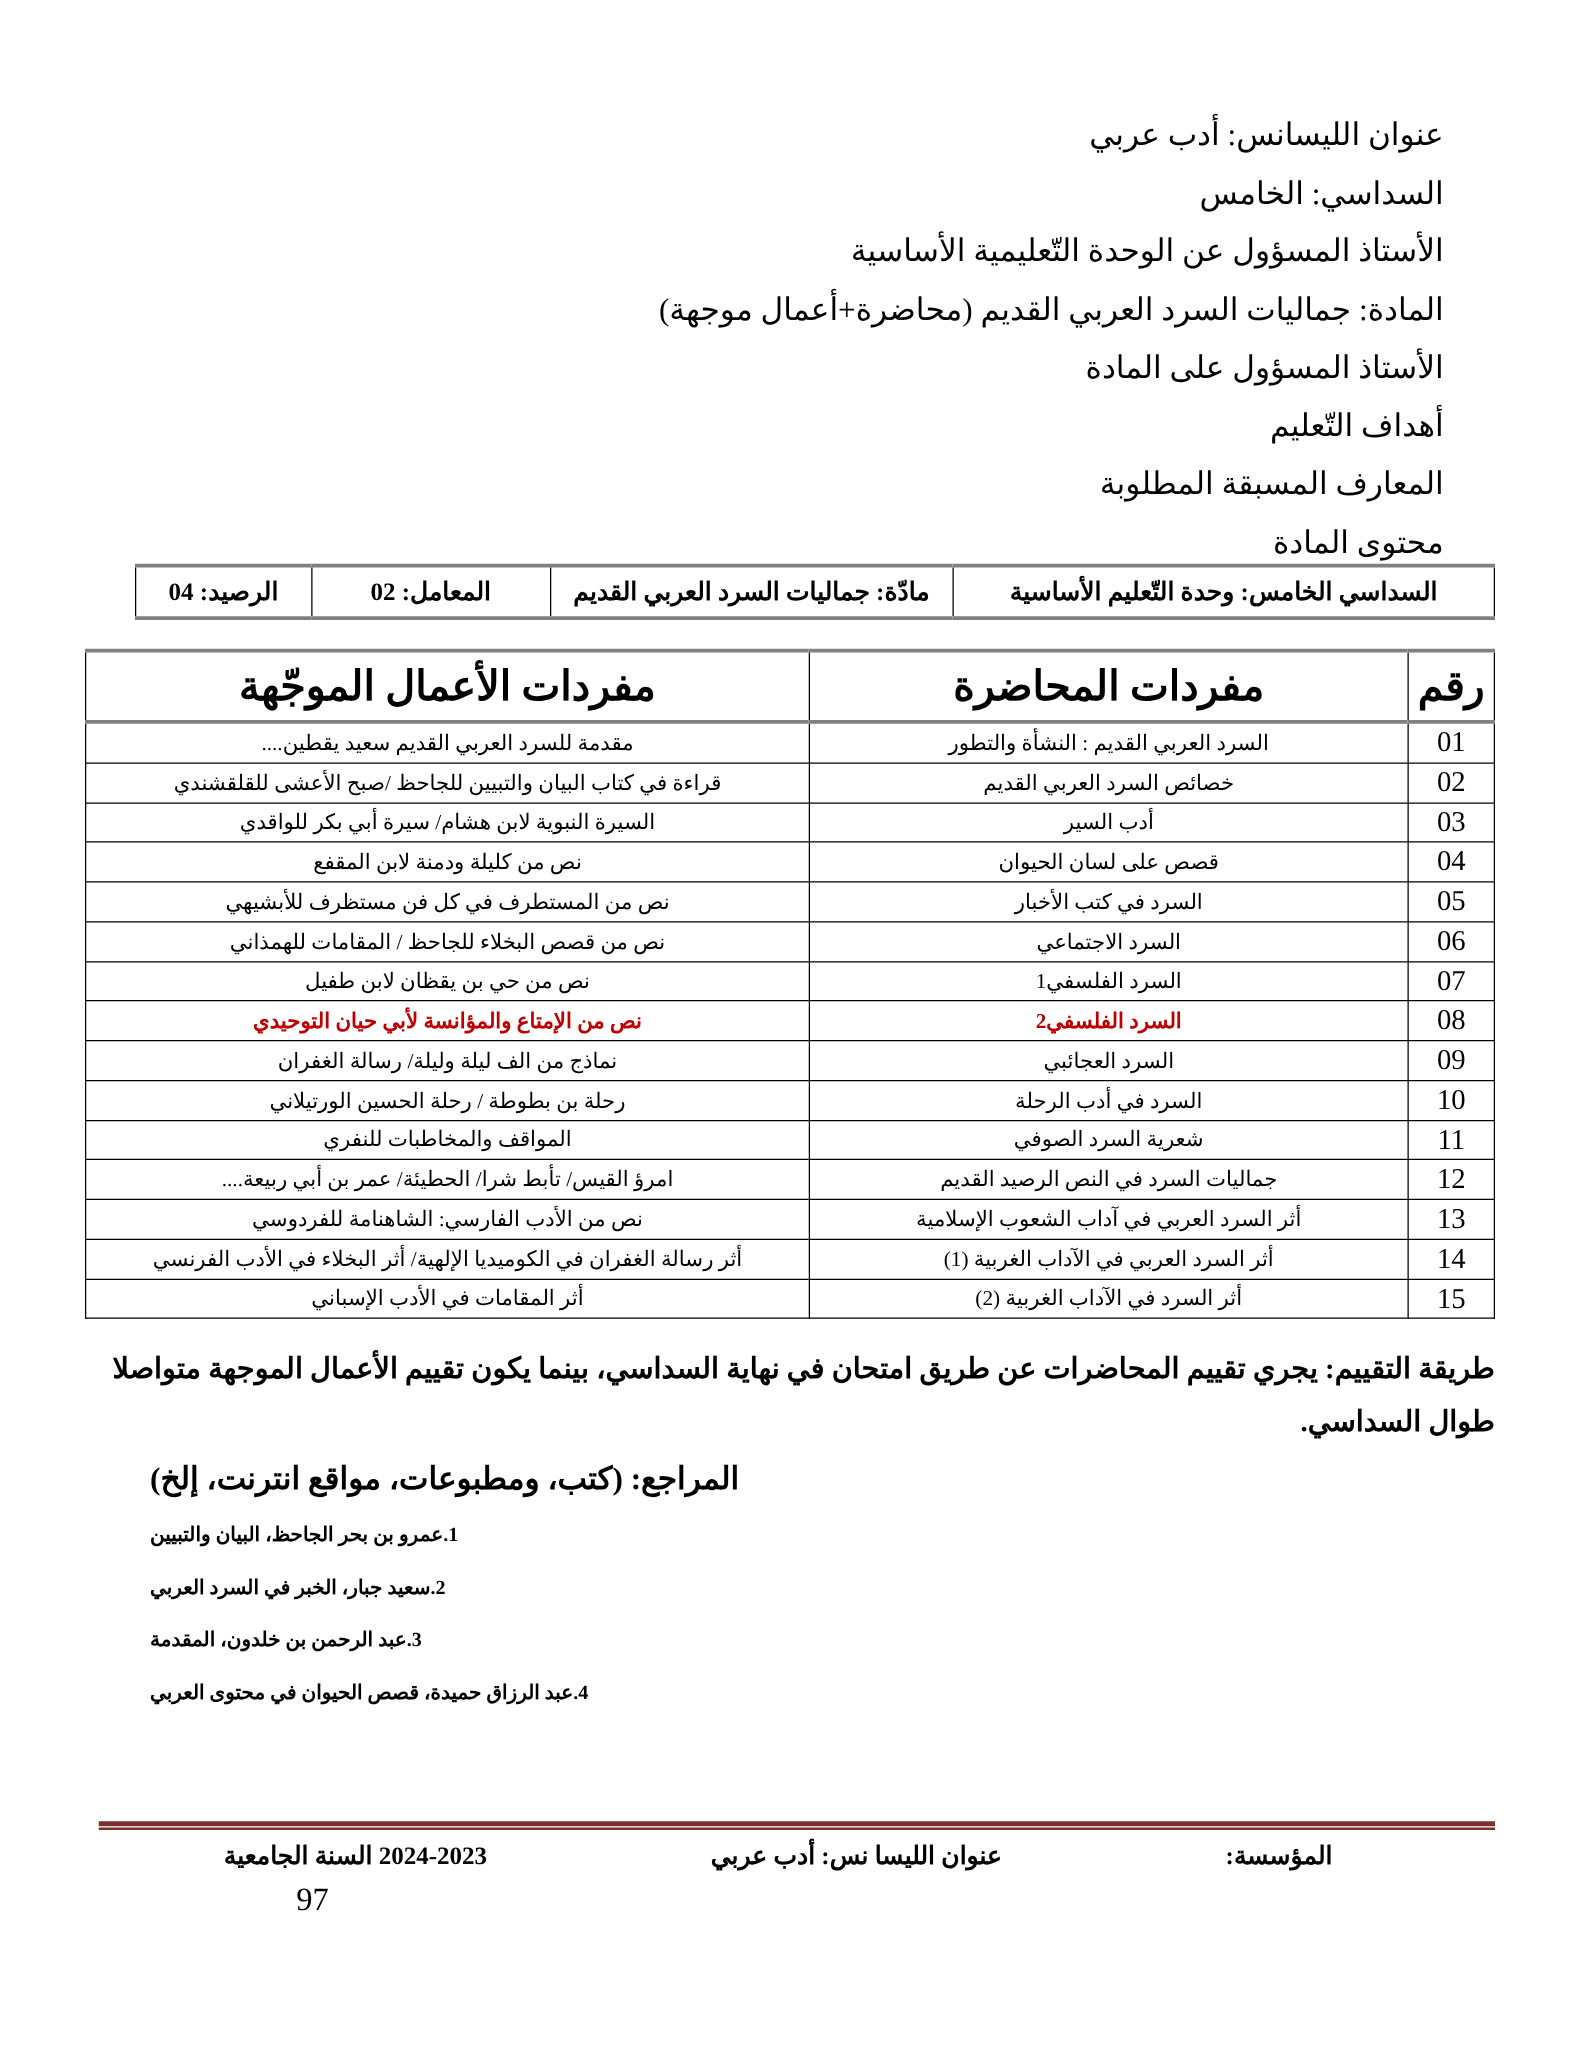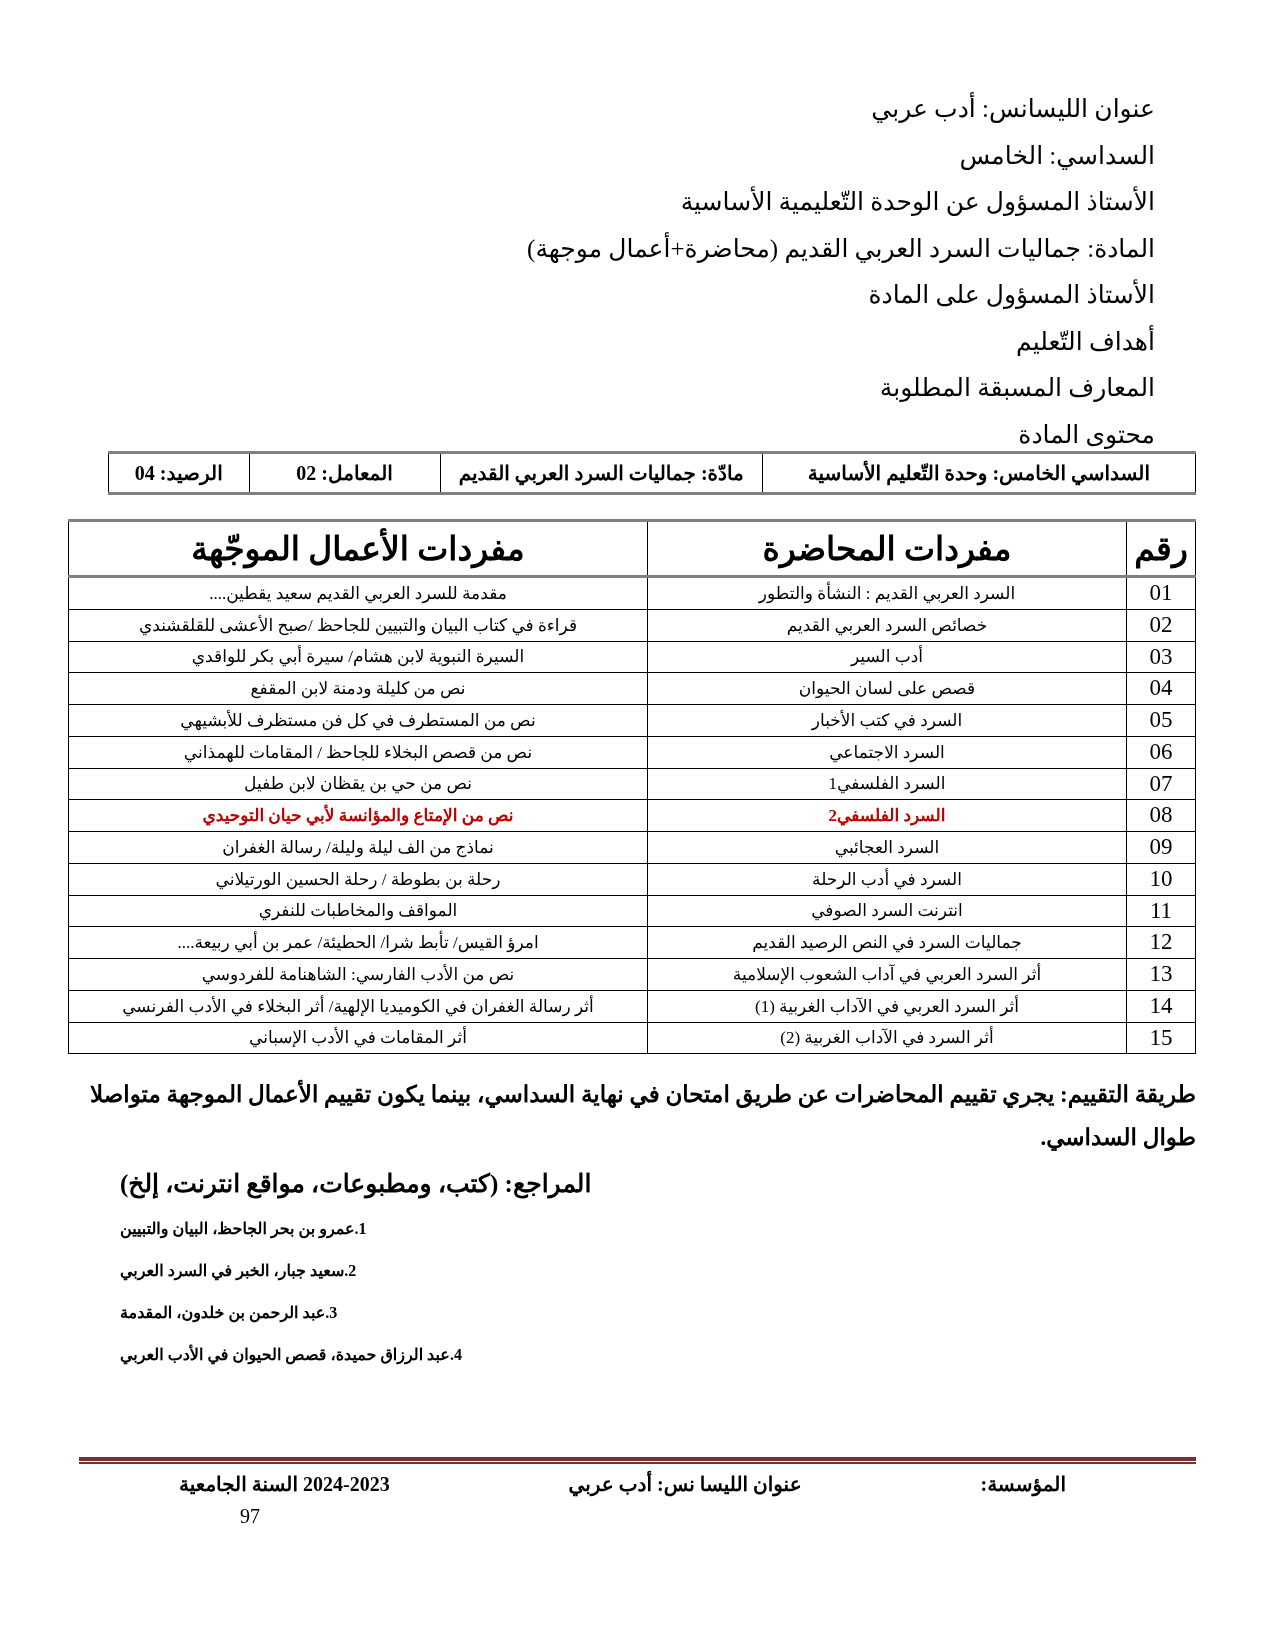--- a/index.html
+++ b/index.html
@@ -204,21 +204,21 @@
   .footer-inst  { flex: 0 0 auto; padding-right: 130px; }
   .footer-title { flex: 0 0 auto; }
   .footer-year  { flex: 0 0 auto; padding-left: 100px; text-align: center; }
   .footer-year .year-val { direction: ltr; display: inline-block; }
   .page-num {
     position: absolute;
     top: 1505px;
     left: 0;
     width: 500px;
     text-align: center;
-    font-size: 20px;
+    font-size: 26px;
     font-family: "Liberation Serif", "DejaVu Serif", serif;
   }
 </style>
 </head>
 <body>
 
 <div class="page">
 
   <div class="header-block">
     <div class="header-line">عنوان الليسانس: أدب عربي</div>
@@ -296,21 +296,21 @@
         <td class="lec">السرد العجائبي</td>
         <td class="tut">نماذج من الف ليلة وليلة/ رسالة الغفران</td>
       </tr>
       <tr>
         <td class="num">10</td>
         <td class="lec">السرد في أدب الرحلة</td>
         <td class="tut">رحلة بن بطوطة / رحلة الحسين الورتيلاني</td>
       </tr>
       <tr>
         <td class="num">11</td>
-        <td class="lec">انترنت السرد الصوفي</td>
+        <td class="lec">شعرية السرد الصوفي</td>
         <td class="tut">المواقف والمخاطبات للنفري</td>
       </tr>
       <tr>
         <td class="num">12</td>
         <td class="lec">جماليات السرد في النص الرصيد القديم</td>
         <td class="tut">امرؤ القيس/ تأبط شرا/ الحطيئة/ عمر بن أبي ربيعة....</td>
       </tr>
       <tr>
         <td class="num">13</td>
         <td class="lec">أثر السرد العربي في آداب الشعوب الإسلامية</td>
@@ -339,21 +339,21 @@
     <li>
       <span class="ref-num">.1</span><span class="ref-txt">عمرو بن بحر الجاحظ، البيان والتبيين</span>
     </li>
     <li>
       <span class="ref-num">.2</span><span class="ref-txt">سعيد جبار، الخبر في السرد العربي</span>
     </li>
     <li>
       <span class="ref-num">.3</span><span class="ref-txt">عبد الرحمن بن خلدون، المقدمة</span>
     </li>
     <li>
-      <span class="ref-num">.4</span><span class="ref-txt">عبد الرزاق حميدة، قصص الحيوان في الأدب العربي</span>
+      <span class="ref-num">.4</span><span class="ref-txt">عبد الرزاق حميدة، قصص الحيوان في محتوى العربي</span>
     </li>
   </ol>
 
   <div class="footer-rule"></div>
   <div class="footer-row">
     <div class="footer-cell footer-inst">المؤسسة:</div>
     <div class="footer-cell footer-title">عنوان الليسا نس: أدب عربي</div>
     <div class="footer-cell footer-year">
       <span class="year-val">2024-2023</span>
       <span>السنة الجامعية</span>

